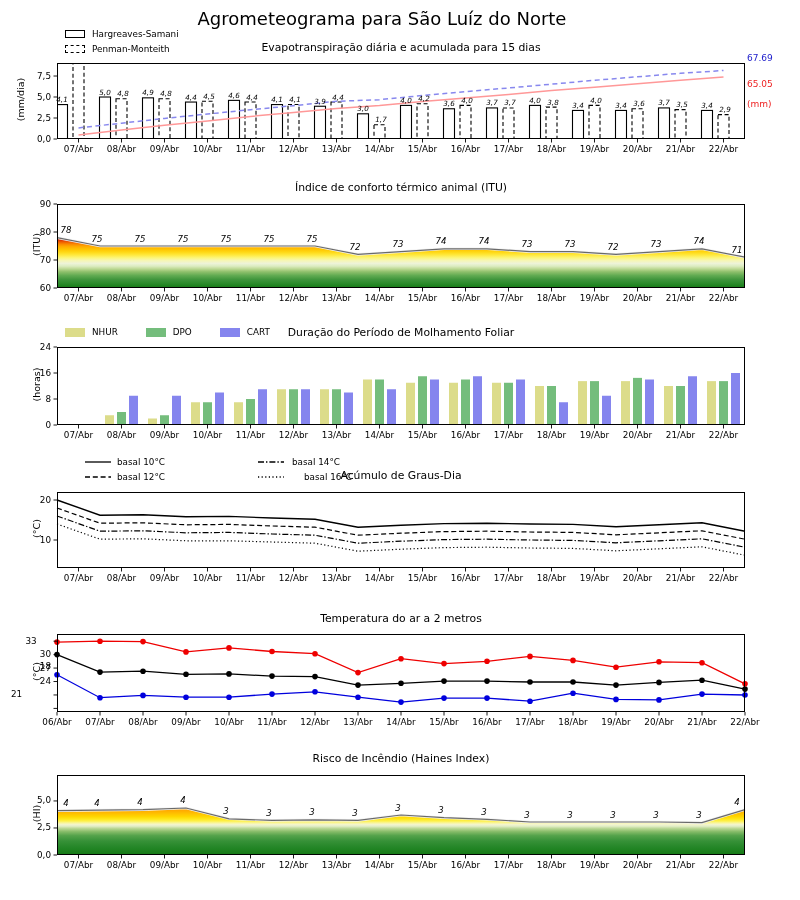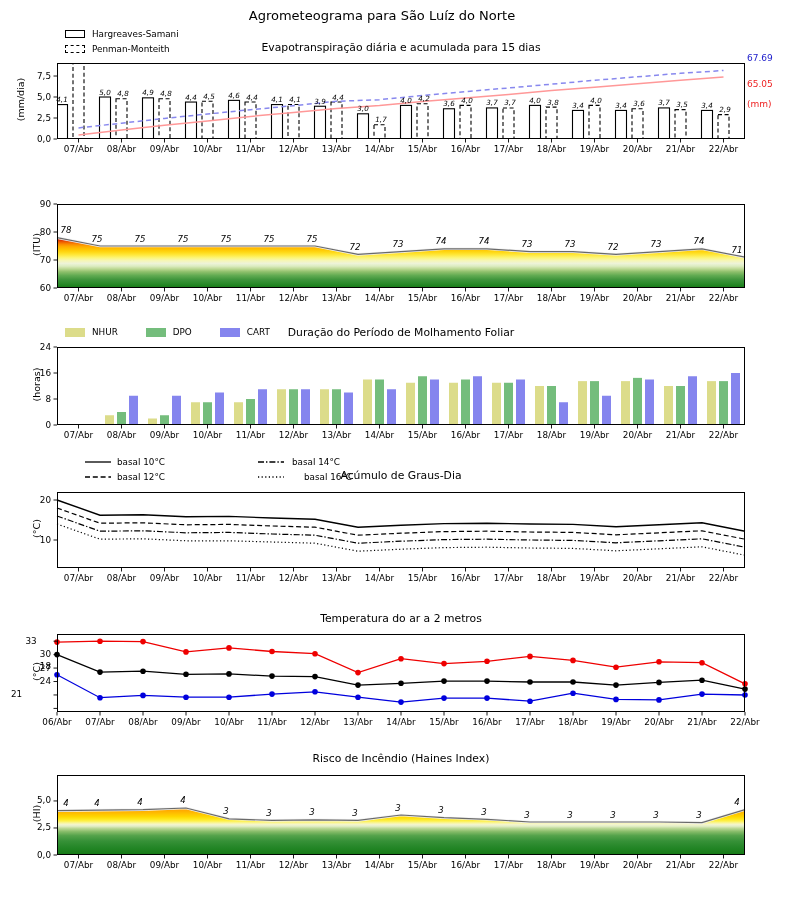--- a/index.html
+++ b/index.html
@@ -1,19 +1,19 @@
 <!DOCTYPE html>
 <html><head>
 <meta charset="utf-8">
 <style>
   html,body{margin:0;padding:0;background:#fff;}
   #page{position:relative;width:800px;height:900px;background:#fff;
         font-family:"DejaVu Sans",sans-serif;color:#000;overflow:hidden;}
   .abs{position:absolute;}
-  #main-title{top:8px;left:0;width:764px;text-align:center;font-size:13px;}
+  #main-title{top:8px;left:0;width:764px;text-align:center;font-size:18px;}
   .chart-title{left:57px;width:688px;text-align:center;font-size:10.8px;}
   .ylabel{width:120px;text-align:center;font-size:9.5px;transform:rotate(-90deg);}
   .tick{font-size:8.8px;line-height:11px;}
   .legend-label{font-size:8.8px;line-height:12px;white-space:nowrap;}
   .swatch{width:20px;height:8px;box-sizing:border-box;}
   .sw-outline-solid{border:1.2px solid #000;background:#fff;}
   .sw-outline-dashed{border:1.2px dashed #000;background:#fff;}
   .right-total{left:747px;width:52px;font-size:9px;}
   svg{overflow:visible;display:block;}
 </style>
@@ -33,20 +33,21 @@
     <div style="display:flex;align-items:center;height:14px;margin-top:1px;">
       <span class="swatch sw-outline-dashed"></span>
       <span class="legend-label" style="margin-left:7px;">Penman-Monteith</span>
     </div>
   </div>
   <div class="abs ylabel" style="left:-40px;top:94px;">(mm/dia)</div>
   <div class="abs right-total" style="top: 53px; color: rgb(34, 34, 204);" id="tot-pm">67.69</div>
   <div class="abs right-total" style="top: 79px; color: rgb(238, 34, 34);" id="tot-hs">65.05</div>
   <div class="abs right-total" style="top: 99px; color: rgb(238, 34, 34);" id="tot-unit">(mm)</div>
 
+  <div class="abs chart-title" style="top:181px;">Índice de conforto térmico animal (ITU)</div>
   <div class="abs ylabel" style="left:-24px;top:239px;">(ITU)</div>
 
   <div class="abs chart-title" style="top:326px;">Duração do Período de Molhamento Foliar</div>
   <div class="abs" style="left:65px;top:326px;display:flex;align-items:center;">
     <span class="swatch" id="sw-nhur" style="height: 9px; background: rgb(220, 220, 138);"></span>
     <span class="legend-label" style="margin-left:7px;">NHUR</span>
     <span class="swatch" id="sw-dpo" style="height: 9px; margin-left: 28px; background: rgb(116, 189, 124);"></span>
     <span class="legend-label" style="margin-left:7px;">DPO</span>
     <span class="swatch" id="sw-cart" style="height: 9px; margin-left: 28px; background: rgb(133, 133, 238);"></span>
     <span class="legend-label" style="margin-left:7px;">CART</span>

